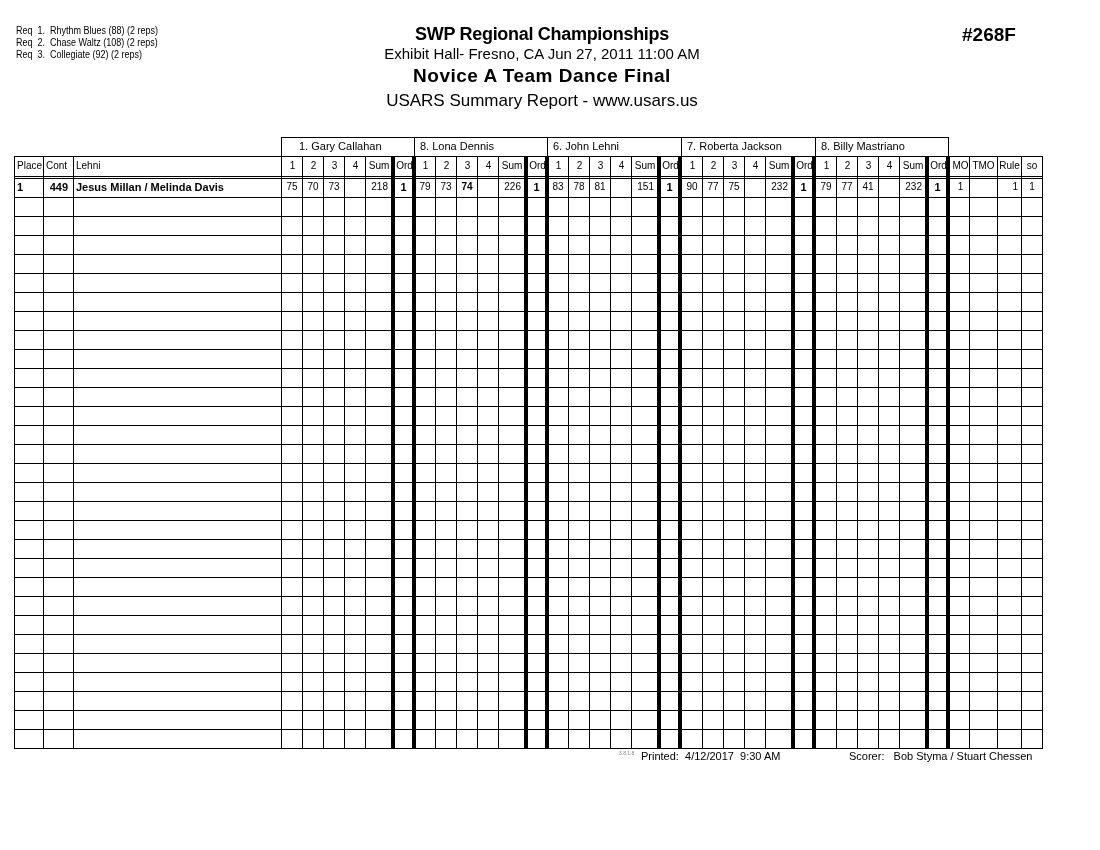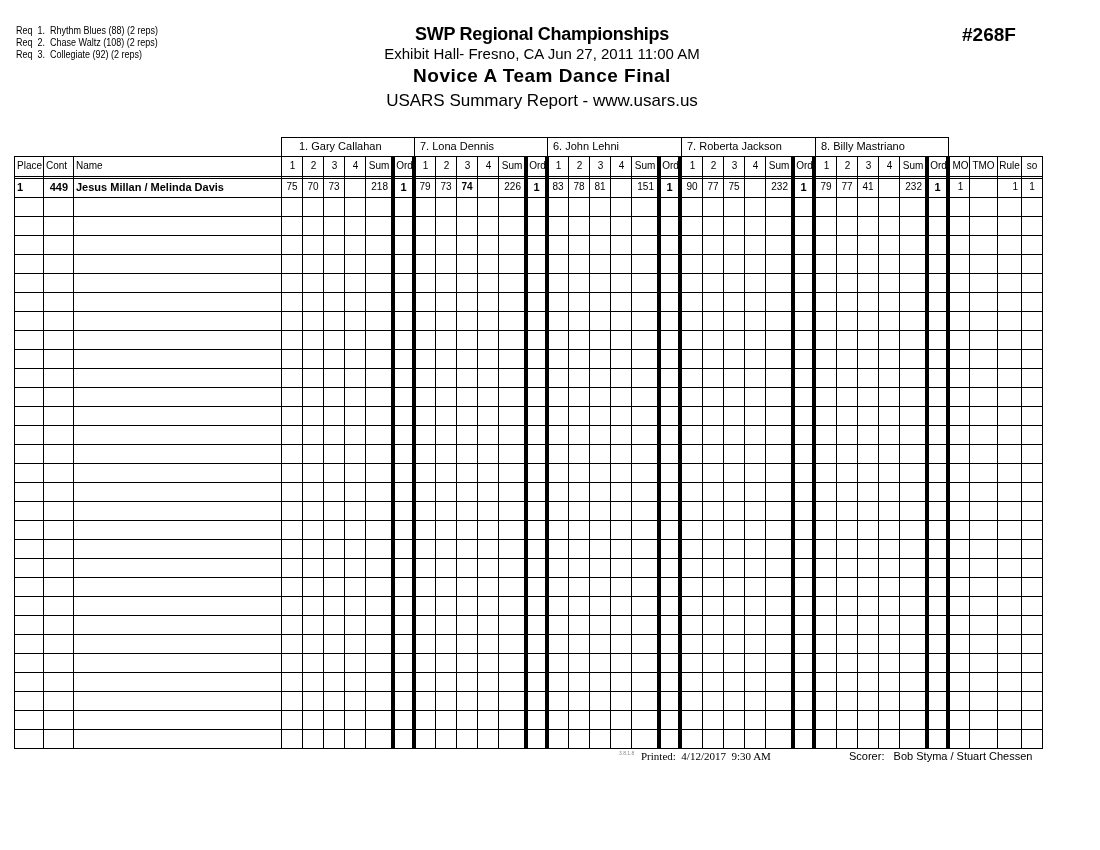--- a/index.html
+++ b/index.html
@@ -37,21 +37,21 @@
 <div class="hdr t3">Novice A Team Dance Final</div>
 <div class="hdr t4">USARS Summary Report - www.usars.us</div>
 <div class="evno">#268F</div>
 
 <div id="grid" class="grid">
     <div class="hl" style="left: 281px; top: 137px; width: 134px; height: 1px;"></div>
     <div class="hl" style="left: 281px; top: 137px; width: 1px; height: 19px;"></div>
     <div class="cell judge-name" style="left: 281px; top: 137px; width: 133px; height: 19px; margin-left: 12px;">1.  Gary Callahan</div>
     <div class="hl" style="left: 414px; top: 137px; width: 134px; height: 1px;"></div>
     <div class="hl" style="left: 414px; top: 137px; width: 1px; height: 19px;"></div>
-    <div class="cell judge-name" style="left: 414px; top: 137px; width: 133px; height: 19px;">7.  Lona Dennis</div>
+    <div class="cell judge-name" style="left: 414px; top: 137px; width: 133px; height: 19px;">8.  Lona Dennis</div>
     <div class="hl" style="left: 547px; top: 137px; width: 134px; height: 1px;"></div>
     <div class="hl" style="left: 547px; top: 137px; width: 1px; height: 19px;"></div>
     <div class="cell judge-name" style="left: 547px; top: 137px; width: 133px; height: 19px;">6.  John Lehni</div>
     <div class="hl" style="left: 681px; top: 137px; width: 134px; height: 1px;"></div>
     <div class="hl" style="left: 681px; top: 137px; width: 1px; height: 19px;"></div>
     <div class="cell judge-name" style="left: 681px; top: 137px; width: 133px; height: 19px;">7.  Roberta Jackson</div>
     <div class="hl" style="left: 815px; top: 137px; width: 134px; height: 1px;"></div>
     <div class="hl" style="left: 815px; top: 137px; width: 1px; height: 19px;"></div>
     <div class="cell judge-name" style="left: 815px; top: 137px; width: 133px; height: 19px;">8.  Billy Mastriano</div>
     <div class="hl" style="left: 948px; top: 137px; width: 1px; height: 19px;"></div>
@@ -121,21 +121,21 @@
     <div class="hl" style="left: 878px; top: 156px; width: 1px; height: 592px;"></div>
     <div class="hl" style="left: 899px; top: 156px; width: 1px; height: 592px;"></div>
     <div class="hl" style="left: 925px; top: 156px; width: 4px; height: 592px;"></div>
     <div class="hl" style="left: 946px; top: 156px; width: 4px; height: 592px;"></div>
     <div class="hl" style="left: 969px; top: 156px; width: 1px; height: 593px;"></div>
     <div class="hl" style="left: 997px; top: 156px; width: 1px; height: 593px;"></div>
     <div class="hl" style="left: 1021px; top: 156px; width: 1px; height: 593px;"></div>
     <div class="hl" style="left: 1042px; top: 156px; width: 1px; height: 593px;"></div>
     <div class="cell lbl" style="left: 15px; top: 158px; width: 28px; height: 17px;">Place</div>
     <div class="cell lbl" style="left: 44px; top: 158px; width: 29px; height: 17px;">Cont</div>
-    <div class="cell lbl" style="left: 74px; top: 158px; width: 200px; height: 17px;">Name</div>
+    <div class="cell lbl" style="left: 74px; top: 158px; width: 200px; height: 17px;">Lehni</div>
     <div class="cell center" style="left: 282px; top: 158px; width: 21px; height: 17px;">1</div>
     <div class="cell center" style="left: 303px; top: 158px; width: 21px; height: 17px;">2</div>
     <div class="cell center" style="left: 324px; top: 158px; width: 21px; height: 17px;">3</div>
     <div class="cell center" style="left: 345px; top: 158px; width: 21px; height: 17px;">4</div>
     <div class="cell center" style="left: 366px; top: 158px; width: 26px; height: 17px;">Sum</div>
     <div class="cell center" style="left: 396px; top: 158px; width: 17px; height: 17px;">Ord</div>
     <div class="cell center" style="left: 415px; top: 158px; width: 21px; height: 17px;">1</div>
     <div class="cell center" style="left: 436px; top: 158px; width: 21px; height: 17px;">2</div>
     <div class="cell center" style="left: 457px; top: 158px; width: 21px; height: 17px;">3</div>
     <div class="cell center" style="left: 478px; top: 158px; width: 21px; height: 17px;">4</div>
@@ -196,14 +196,14 @@
     <div class="cell center" style="left: 879px; top: 179px; width: 20px; height: 17px;"></div>
     <div class="cell right" style="left: 900px; top: 179px; width: 25px; height: 17px;">232</div>
     <div class="cell center bold" style="left: 929px; top: 179px; width: 17px; height: 17px;">1</div>
     <div class="cell center" style="left: 952px; top: 179px; width: 17px; height: 17px;">1</div>
     <div class="cell center" style="left: 970px; top: 179px; width: 27px; height: 17px;"></div>
     <div class="cell right" style="left: 998px; top: 179px; width: 23px; height: 17px;">1</div>
     <div class="cell center" style="left: 1022px; top: 179px; width: 20px; height: 17px;">1</div>
   </div>
 
 <div class="ver">3.8.1.8</div>
-<div class="footer" style="left:641px;font-family:Liberation Serif, serif;">Printed:  4/12/2017  9:30 AM</div>
+<div class="footer" style="left:641px;">Printed:  4/12/2017  9:30 AM</div>
 <div class="footer" style="left:849px;">Scorer:   Bob Styma / Stuart Chessen</div>
 
 </body></html>

